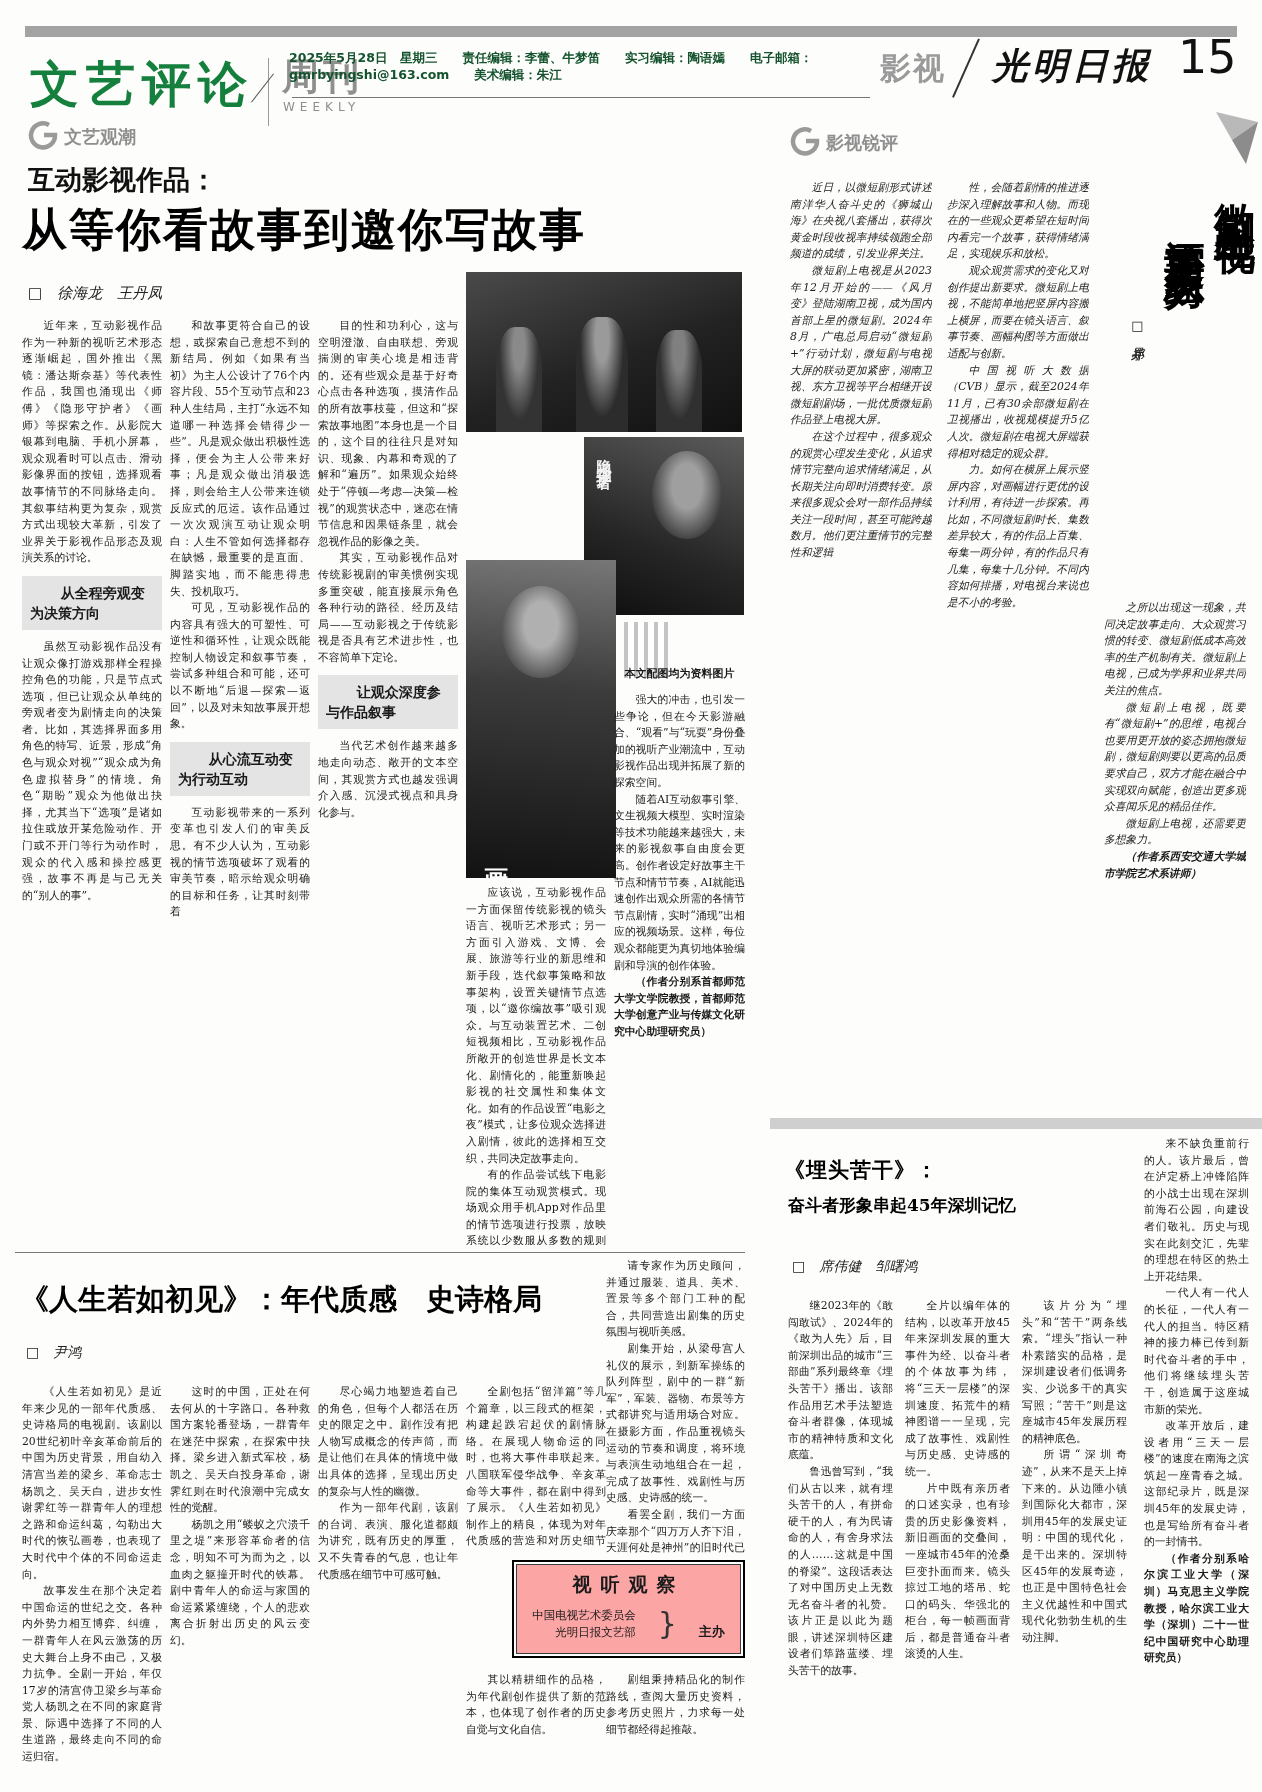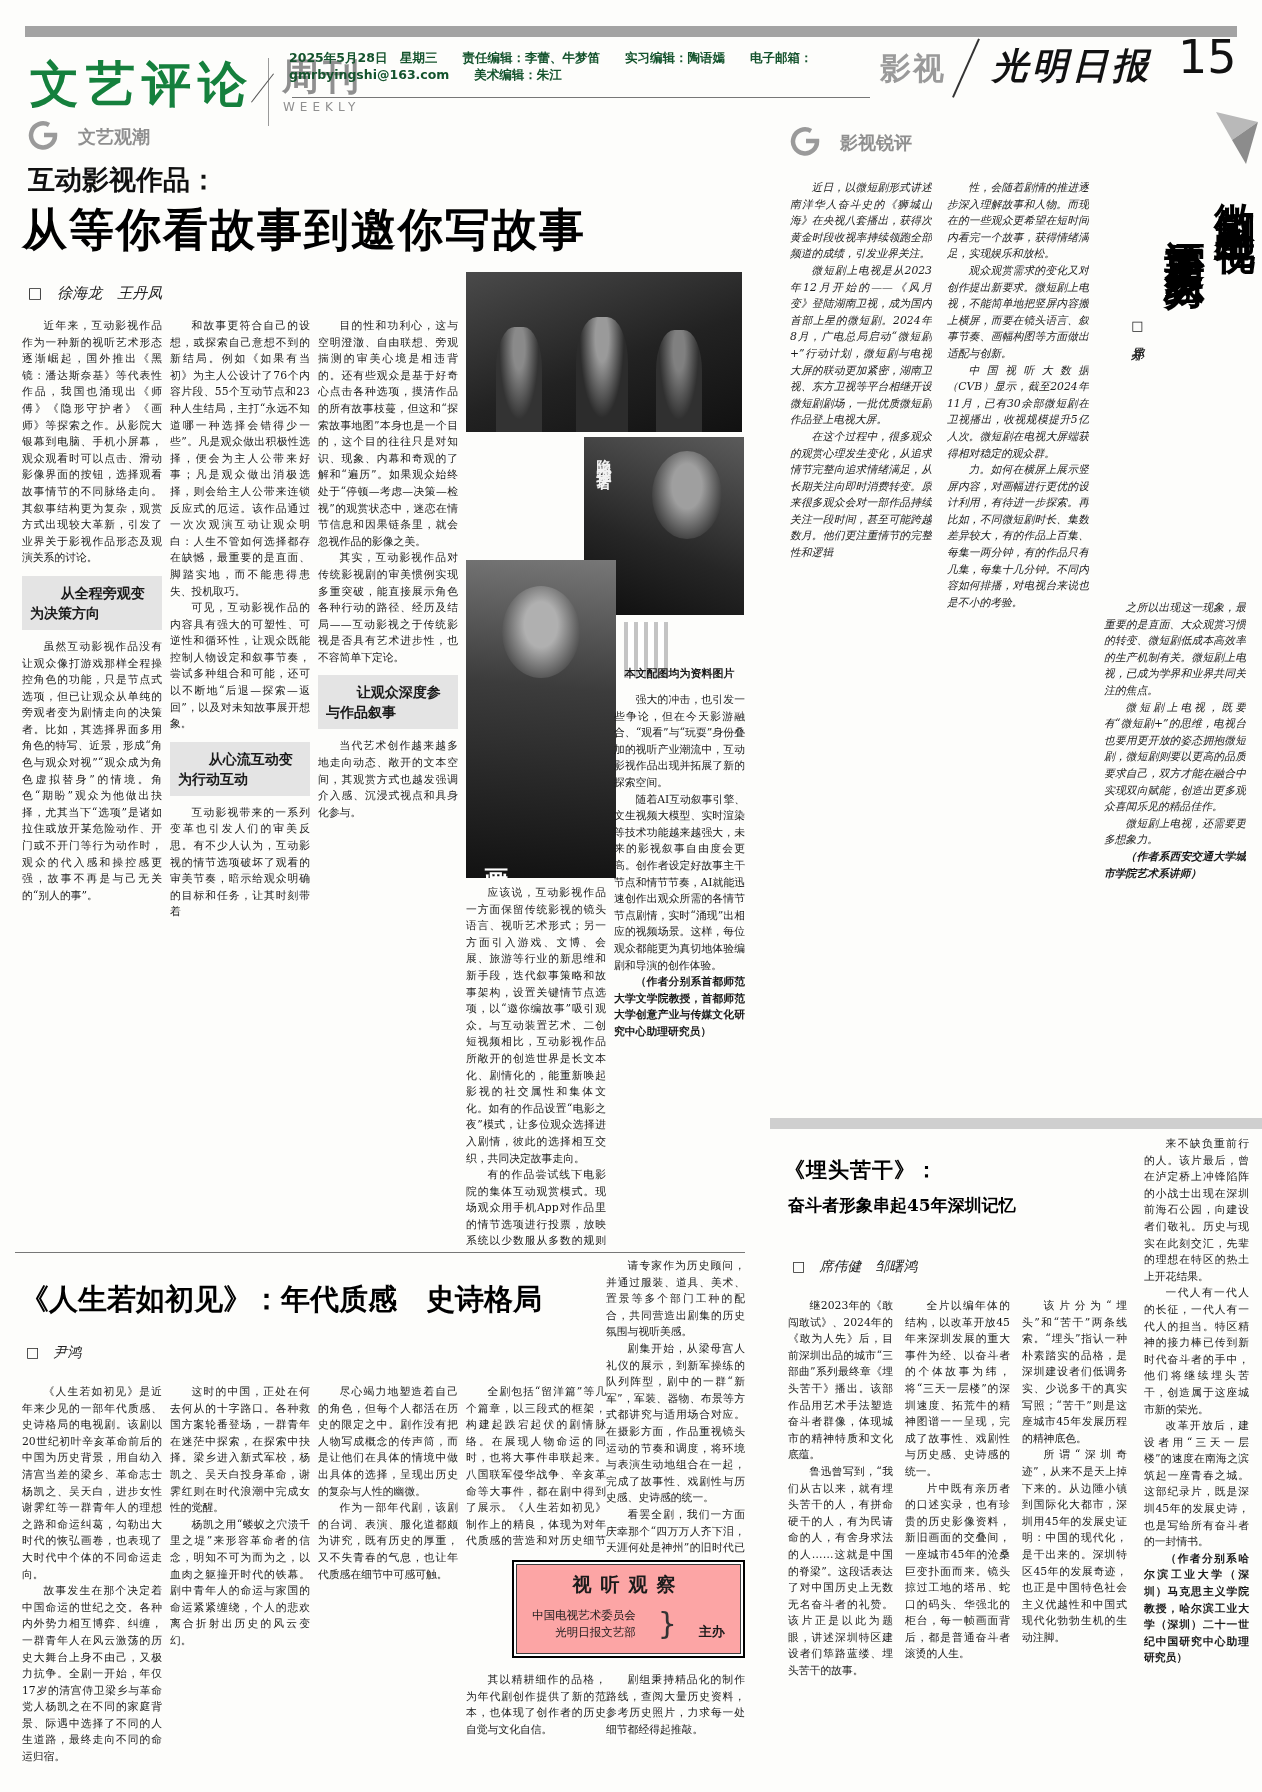--- a/index.html
+++ b/index.html
@@ -7,21 +7,21 @@
   body { position:relative; background:#fdfdfb; color:#1a1a1a; overflow:hidden;
          font-family:"DejaVu Serif","Liberation Serif",serif; }
   .abs { position:absolute; }
   .p { margin:0; text-indent:2em; text-align:justify; }
   .col { font-size:10.8px; line-height:16.6px; overflow:hidden; }
   .kai { font-style:italic; }
   .attr { font-weight:bold; }
   .subhead { background:#e4e4e4; font-family:"DejaVu Sans","Liberation Sans",sans-serif;
              font-weight:bold; font-size:14px; line-height:20px; padding:7px 8px;
              margin:9px 0; text-indent:2.2em; text-align:left; }
-  .badge { display:flex; align-items:center; gap:20px; color:#8f8f8f;
+  .badge { display:flex; align-items:center; gap:6px; color:#8f8f8f;
            font-family:"DejaVu Sans","Liberation Sans",sans-serif; font-weight:bold; font-size:18px; }
   .kicker { font-family:"DejaVu Sans","Liberation Sans",sans-serif; font-weight:bold; color:#111; }
   .bigtitle { font-weight:bold; color:#000; letter-spacing:2px; }
   .byline { font-style:italic; font-size:14px; color:#222; }
   .vert { writing-mode:vertical-rl; }
   .poster { background:#3a3a3a; overflow:hidden; }
   .caption { font-weight:bold; font-size:11px; text-align:center;
              font-family:"DejaVu Sans","Liberation Sans",sans-serif; }
   .rule { background:#777; }
   .band { background:#cfcfcf; }
@@ -151,21 +151,21 @@
 <div class="abs col kai" style="left:947px;top:180px;width:142px;height:936px">
   <div>
       <p class="p">性，会随着剧情的推进逐步深入理解故事和人物。而现在的一些观众更希望在短时间内看完一个故事，获得情绪满足，实现娱乐和放松。</p>
       <p class="p">观众观赏需求的变化又对创作提出新要求。微短剧上电视，不能简单地把竖屏内容搬上横屏，而要在镜头语言、叙事节奏、画幅构图等方面做出适配与创新。</p>
       <p class="p">中国视听大数据（CVB）显示，截至2024年11月，已有30余部微短剧在卫视播出，收视规模提升5亿人次。微短剧在电视大屏端获得相对稳定的观众群。</p>
       <p class="p">力。如何在横屏上展示竖屏内容，对画幅进行更优的设计利用，有待进一步探索。再比如，不同微短剧时长、集数差异较大，有的作品上百集、每集一两分钟，有的作品只有几集，每集十几分钟。不同内容如何排播，对电视台来说也是不小的考验。</p>
     </div>
 </div>
 <div class="abs col kai" style="left:1104px;top:600px;width:142px;height:516px">
   <div>
-      <p class="p">之所以出现这一现象，最重要的是直面、大众观赏习惯的转变、微短剧低成本高效率的生产机制有关。微短剧上电视，已成为学界和业界共同关注的焦点。</p>
+      <p class="p">之所以出现这一现象，共同决定故事走向、大众观赏习惯的转变、微短剧低成本高效率的生产机制有关。微短剧上电视，已成为学界和业界共同关注的焦点。</p>
       <p class="p">微短剧上电视，既要有“微短剧+”的思维，电视台也要用更开放的姿态拥抱微短剧，微短剧则要以更高的品质要求自己，双方才能在融合中实现双向赋能，创造出更多观众喜闻乐见的精品佳作。</p>
       <p class="p">微短剧上电视，还需要更多想象力。</p>
       <p class="p attr">（作者系西安交通大学城市学院艺术系讲师）</p>
     </div>
 </div>
 
 <div class="abs band" style="left:770px;top:1118px;width:492px;height:11px"></div>
 
 <div class="abs bigtitle" style="left:784px;top:1156px;font-size:21px;letter-spacing:1px">《埋头苦干》：</div>
 <div class="abs bigtitle" style="left:788px;top:1194px;font-size:17px;letter-spacing:0">奋斗者形象串起45年深圳记忆</div>

